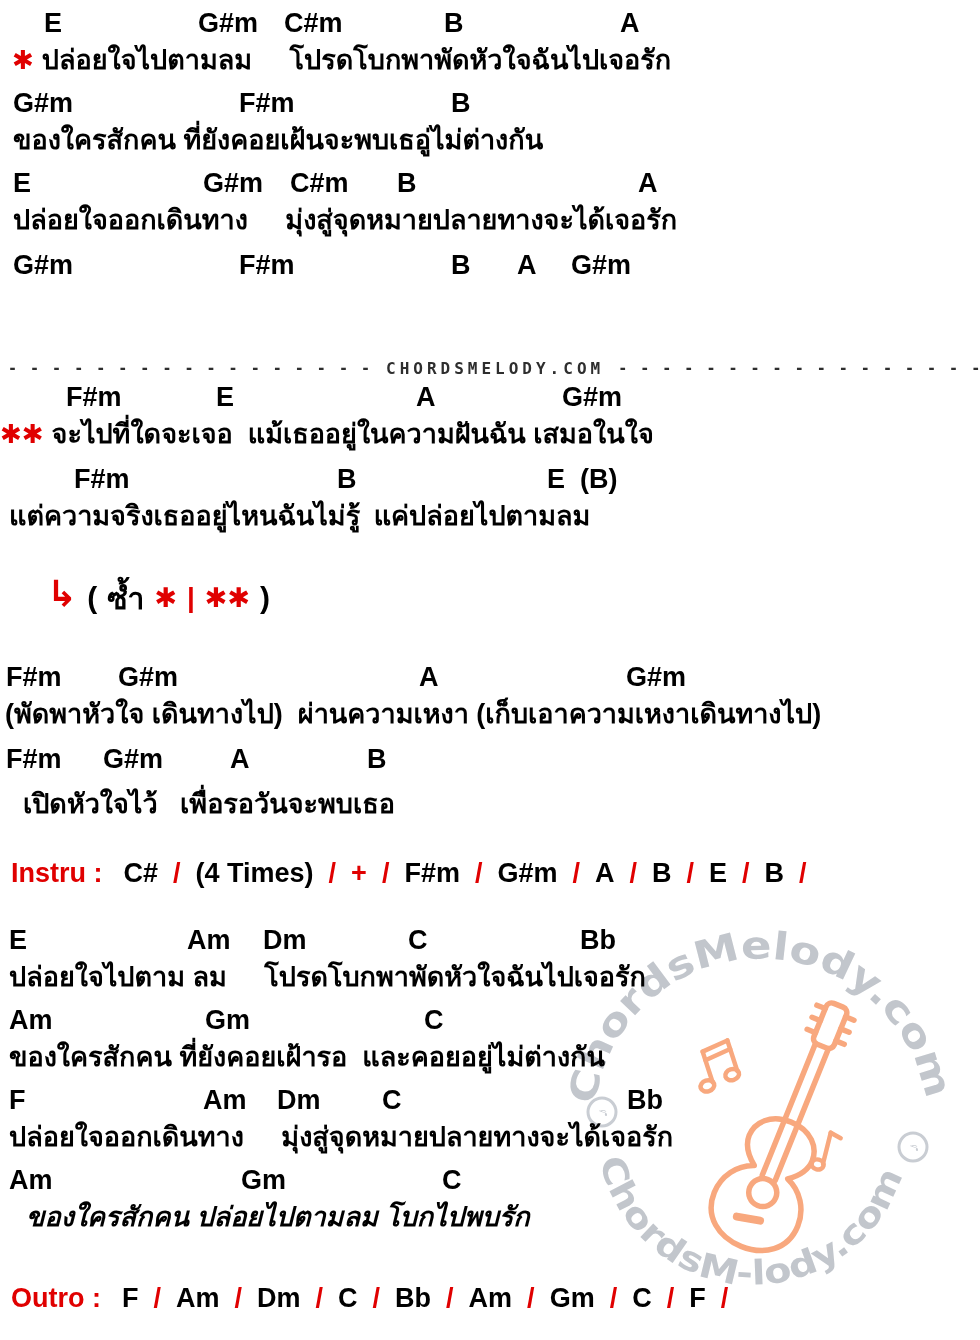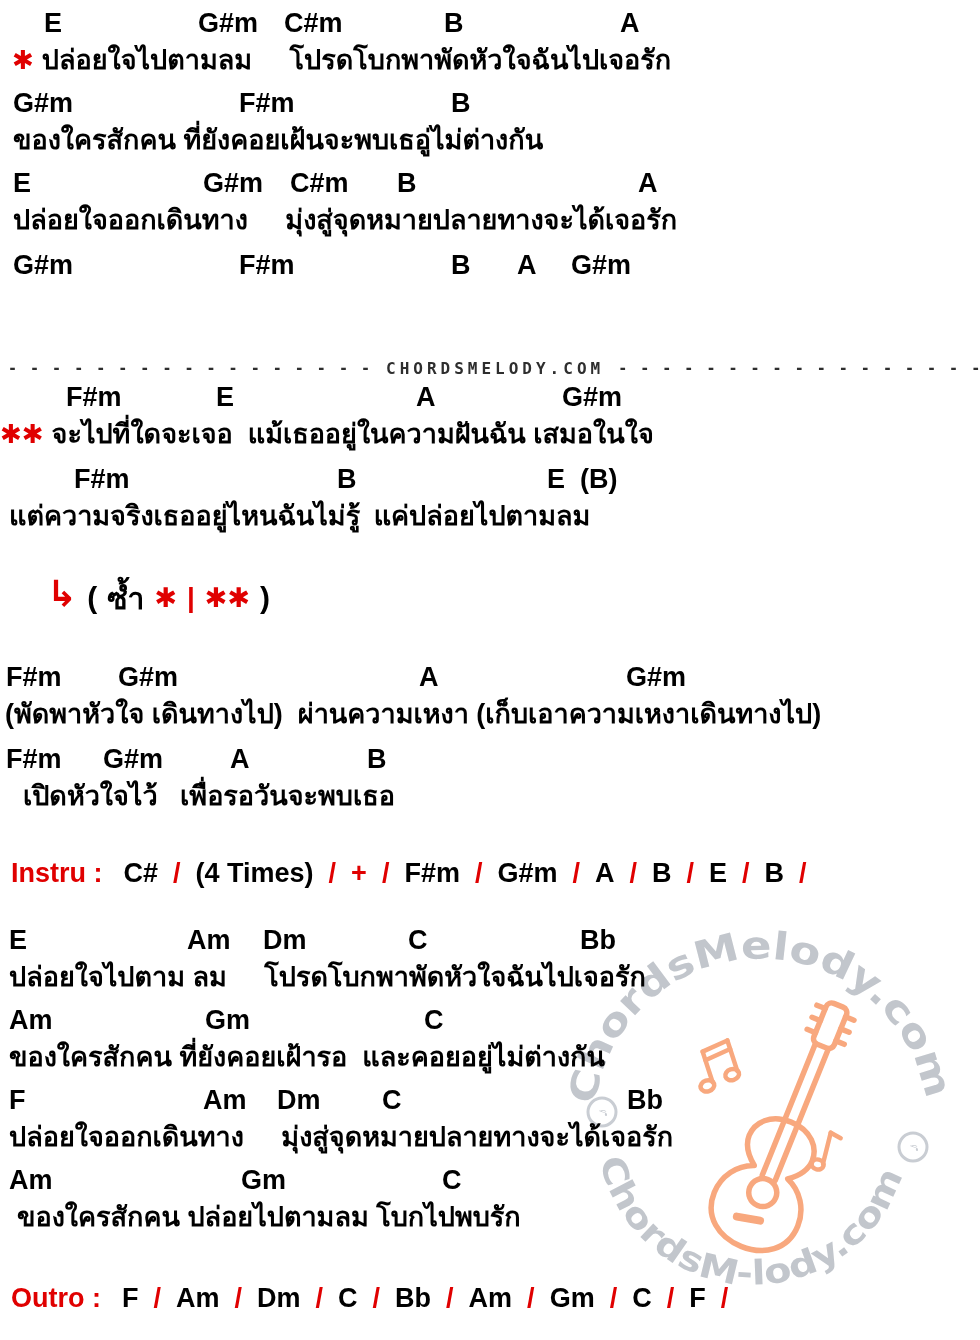--- a/index.html
+++ b/index.html
@@ -157,21 +157,21 @@
     <div class="row" style="top: 694px; padding-left: 20px;">
       <span class="lyric" style="left: 5px;">(พัดพาหัวใจ เดินทางไป)  ผ่านความเหงา (เก็บเอาความเหงาเดินทางไป)</span>
     </div>
     <div class="row" style="top: 744px;">
       <span class="chord" style="left: 6px;">F#m</span>
       <span class="chord" style="left: 103px;">G#m</span>
       <span class="chord" style="left: 230px;">A</span>
       <span class="chord" style="left: 367px;">B</span>
     </div>
     <div class="row" style="top: 776px;">
-      <span class="lyric" style="left: 23px;">เปิดหัวใจไว้   เพื่อรอวันจะพบเธอ</span>
+      <span class="lyric" style="left: 23px; margin-top: 8px;">เปิดหัวใจไว้   เพื่อรอวันจะพบเธอ</span>
     </div>
     <div class="row tokens-row" style="top: 858px; left: 11px;"><span class="section-label">Instru :</span><span class="tok-k">C#</span><span class="tok-r">/</span><span class="tok-k">(4 Times)</span><span class="tok-r">/</span><span class="tok-r">+</span><span class="tok-r">/</span><span class="tok-k">F#m</span><span class="tok-r">/</span><span class="tok-k">G#m</span><span class="tok-r">/</span><span class="tok-k">A</span><span class="tok-r">/</span><span class="tok-k">B</span><span class="tok-r">/</span><span class="tok-k">E</span><span class="tok-r">/</span><span class="tok-k">B</span><span class="tok-r">/</span></div>
     <div class="row" style="top: 925px;">
       <span class="chord" style="left: 9px;">E</span>
       <span class="chord" style="left: 187px;">Am</span>
       <span class="chord" style="left: 263px;">Dm</span>
       <span class="chord" style="left: 408px;">C</span>
       <span class="chord" style="left: 580px;">Bb</span>
     </div>
     <div class="row" style="top: 957px;">
@@ -194,16 +194,16 @@
     </div>
     <div class="row" style="top: 1117px;">
       <span class="lyric" style="left: 9px;">ปล่อยใจออกเดินทาง     มุ่งสู่จุดหมายปลายทางจะได้เจอรัก</span>
     </div>
     <div class="row" style="top: 1165px;">
       <span class="chord" style="left: 9px;">Am</span>
       <span class="chord" style="left: 241px;">Gm</span>
       <span class="chord" style="left: 442px;">C</span>
     </div>
     <div class="row" style="top: 1197px;">
-      <span class="lyric" style="left: 17px;">ของใครสักคน ปล่อยไปตามลม โบกไปพบรัก</span>
+      <span class="lyric" style="left: 26px; font-style: italic;">ของใครสักคน ปล่อยไปตามลม โบกไปพบรัก</span>
     </div>
     <div class="row tokens-row" style="top: 1283px; left: 11px;"><span class="section-label">Outro :</span><span class="tok-k">F</span><span class="tok-r">/</span><span class="tok-k">Am</span><span class="tok-r">/</span><span class="tok-k">Dm</span><span class="tok-r">/</span><span class="tok-k">C</span><span class="tok-r">/</span><span class="tok-k">Bb</span><span class="tok-r">/</span><span class="tok-k">Am</span><span class="tok-r">/</span><span class="tok-k">Gm</span><span class="tok-r">/</span><span class="tok-k">C</span><span class="tok-r">/</span><span class="tok-k">F</span><span class="tok-r">/</span></div>
   </div>
 
 </body></html>

